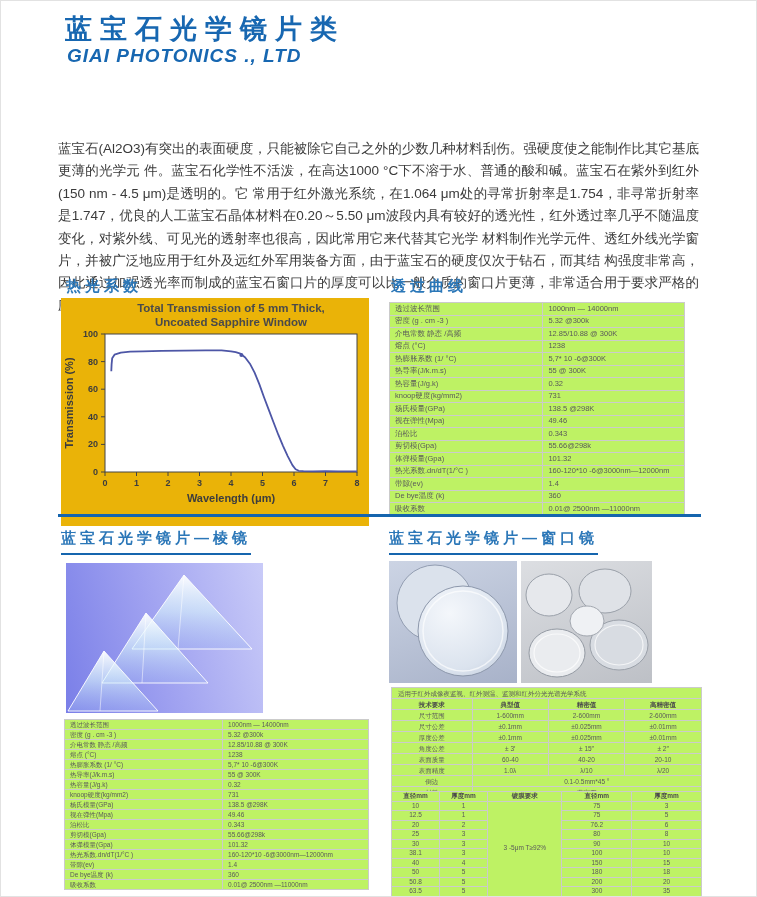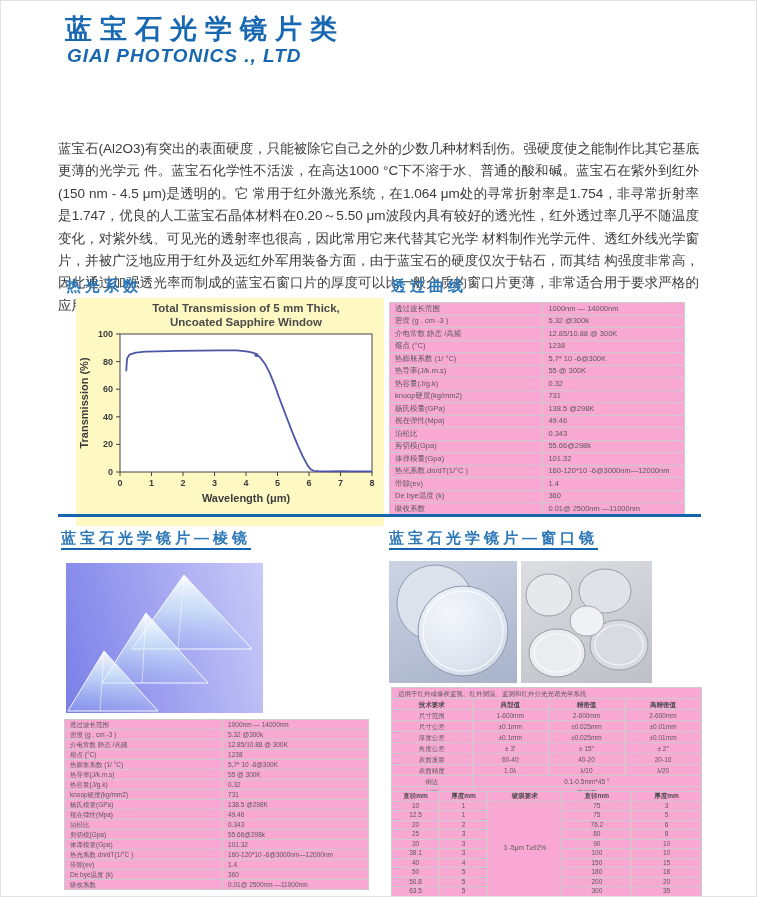--- a/index.html
+++ b/index.html
@@ -9,30 +9,30 @@
     font-family:"Liberation Sans","DejaVu Sans",sans-serif;color:#383838;
   }
   .abs{position:absolute;}
   
   .page-title{left:64px;top:10px;font-size:27px;font-weight:bold;letter-spacing:8px;color:#1767b1;}
   .company{left:66px;top:44px;font-size:19px;font-weight:bold;font-style:italic;letter-spacing:1px;color:#1767b1;}
   
   .intro{left:57px;top:90px;width:641px;font-size:13.5px;line-height:22.4px;text-align:justify;color:#3a3a3a;margin-top:47px;}
   
   .sec-h{font-size:15px;font-weight:bold;letter-spacing:4px;color:#2b77b8;}
-  .sec-h.u{display:inline-block;border-bottom:2px solid #1565ae;}
-  
-  .chart-box{left:75px;top:297px;width:308px;height:228px;background:#fef9c3;}
+  .sec-h.u{display:inline-block;padding-bottom:5px;border-bottom:2px solid #1565ae;}
+  
+  .chart-box{left:60px;top:297px;width:308px;height:228px;background:#eab308;}
   .chart-title{font-size:11.5px;font-weight:bold;fill:#4a4a4a;font-family:"Liberation Sans",sans-serif;}
   .axis-label{font-size:11px;font-weight:bold;fill:#3d3d3d;font-family:"Liberation Sans",sans-serif;}
   .tick-label{font-size:9px;font-weight:bold;fill:#3d3d3d;font-family:"Liberation Sans",sans-serif;}
   
   .divider{left:57px;top:513px;width:643px;height:3px;background:#1565ae;}
   
-  table{border-collapse:collapse;table-layout:fixed;width:100%;background:#f9a8d4;}
+  table{border-collapse:collapse;table-layout:fixed;width:100%;background:#bef264;}
   td,th{border:1px solid #cbcbcb;color:#5a5a5a;overflow:hidden;white-space:nowrap;}
   .props-right{left:388px;top:301px;width:296px;}
   .props-right td{font-size:7.5px;line-height:8.5px;padding:1.5px 5px;}
   .props-left{left:63px;top:718px;width:305px;}
   .props-left td{font-size:6.5px;line-height:7px;padding:1px 5px;}
   
   .prism-photo{left:65px;top:562px;width:197px;height:150px;background:linear-gradient(75deg,#7a7fe8 0%,#9ea0f0 45%,#c9cbf8 100%);}
   .win1{left:388px;top:560px;width:128px;height:122px;background:linear-gradient(160deg,#ccd4e4 0%,#a8b2c9 100%);}
   .win2{left:520px;top:560px;width:131px;height:122px;background:linear-gradient(160deg,#dcdee2 0%,#bdc0c6 100%);}
   

